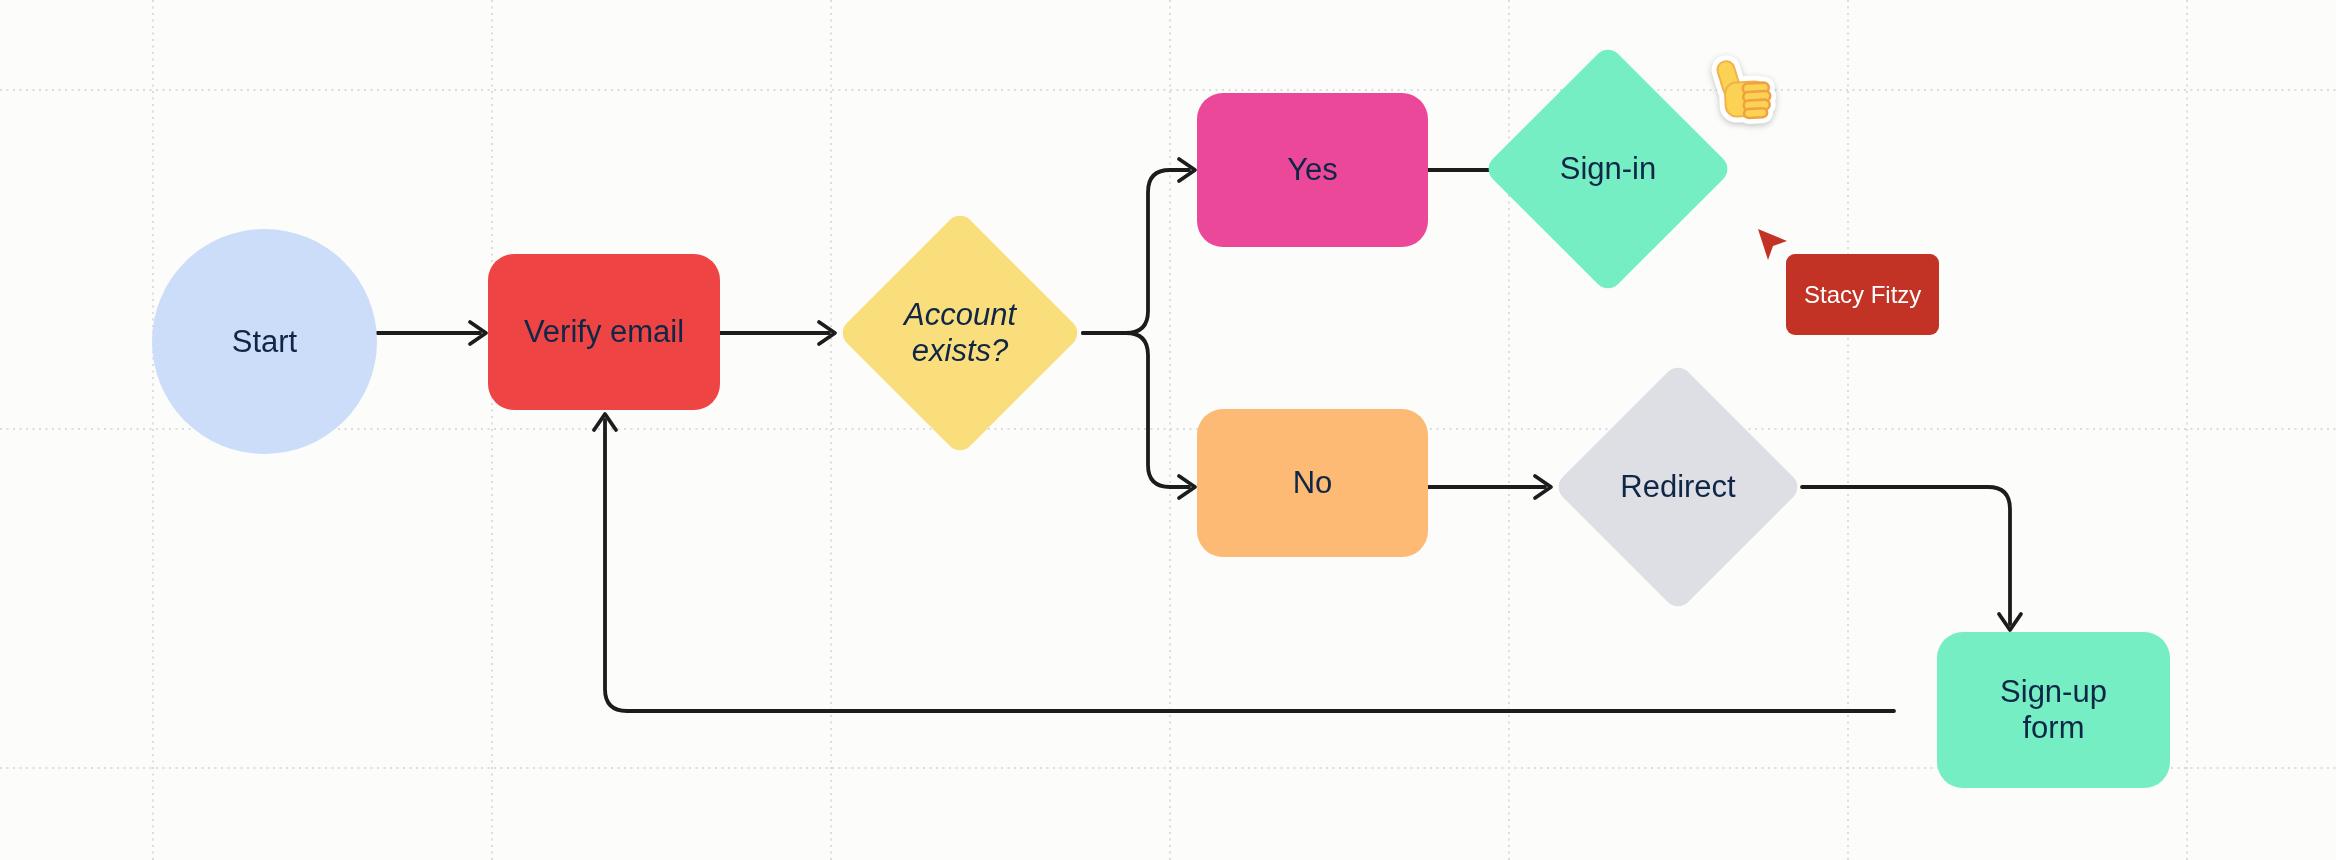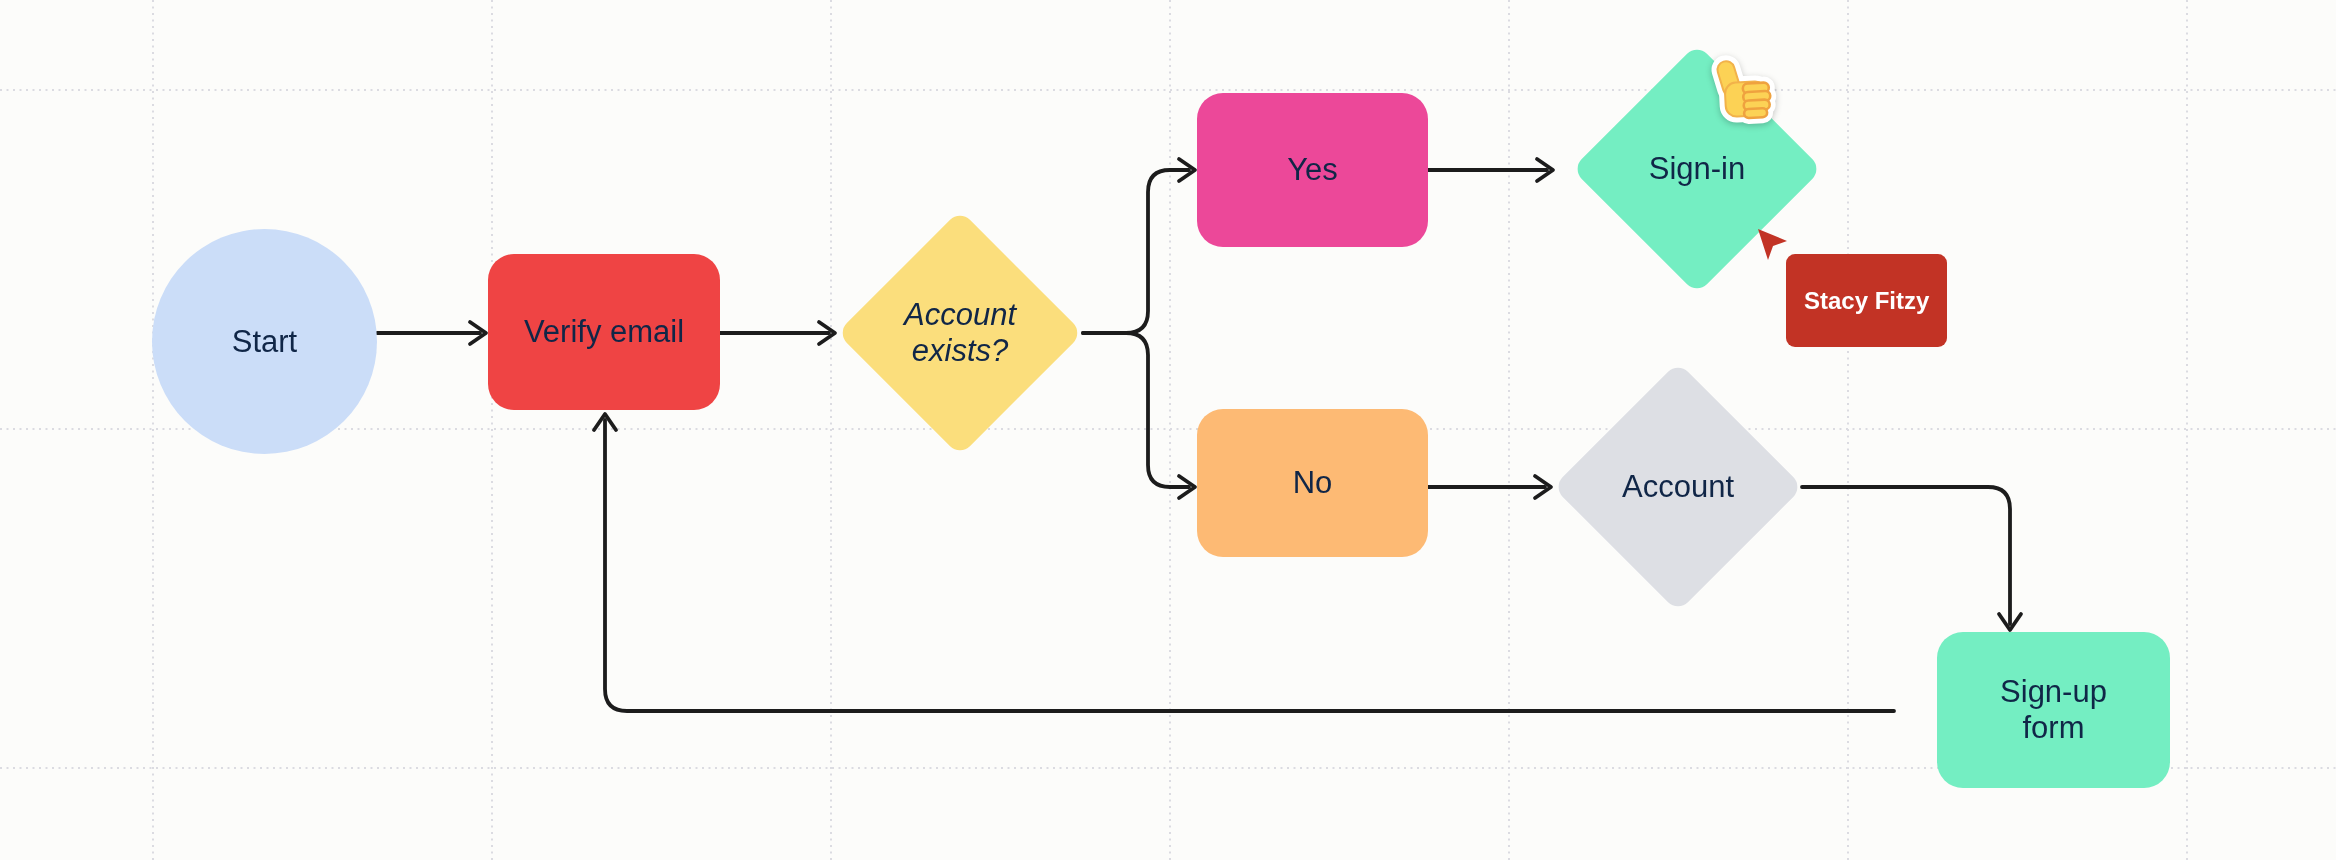--- a/index.html
+++ b/index.html
@@ -45,25 +45,25 @@
     text-align: center;
   }
 
   .sticker-svg { filter: drop-shadow(0 2px 3px rgba(0,0,0,0.22)); }
 
   .presence-label {
     position: absolute;
     left: 1786px; top: 254px;
     height: 57px;
     display: flex; align-items: center;
-    padding: 18px 18px;
+    padding: 12px 18px;
     border-radius: 9px;
     color: #FFFFFF;
     font-size: 24px;
-    font-weight: bold;
+    font-weight: normal;
     white-space: nowrap;
   }
 </style>
 </head>
 <body>
 
 <div class="canvas">
 
   <svg class="layer" width="2336" height="860" viewBox="0 0 2336 860">
     <g stroke="#DBDBE1" stroke-width="2" stroke-dasharray="2 4.5" fill="none">
@@ -133,32 +133,32 @@
 
   <div class="diamond-box" style="left:837px; top:210px; width:246px; height:246px;">
     <div class="diamond-shape" style="width: 174px; height: 174px; background: rgb(251, 222, 124);"></div>
     <div class="node-label" style="width:180px;font-style:italic;">Account exists?</div>
   </div>
 
   <div class="node rect" style="left: 1197px; top: 93px; width: 231px; height: 154px; background: #ec4899;">
     <span class="node-label">Yes</span>
   </div>
 
-  <div class="diamond-box" style="left:1572px; top:44px; width:250px; height:250px;">
+  <div class="diamond-box" style="left:1483px; top:44px; width:250px; height:250px;">
     <div class="diamond-shape" style="width: 177px; height: 177px; background: rgb(116, 238, 194);"></div>
     <div class="node-label">Sign-in</div>
   </div>
 
   <div class="node rect" style="left: 1197px; top: 409px; width: 231px; height: 148px; background: #fdba74;">
     <span class="node-label">No</span>
   </div>
 
   <div class="diamond-box" style="left:1553px; top:362px; width:250px; height:250px;">
     <div class="diamond-shape" style="width: 177px; height: 177px; background: rgb(221, 223, 228);"></div>
-    <div class="node-label">Account</div>
+    <div class="node-label">Redirect</div>
   </div>
 
   <div class="node rect" style="left: 1937px; top: 632px; width: 233px; height: 156px; background: rgb(116, 238, 194);">
     <span class="node-label" style="width:160px;">Sign-up form</span>
   </div>
 
   <svg class="layer sticker-svg" style="left:1706px; top:50px;" width="82" height="84" viewBox="0 0 82 84">
     <g transform="rotate(-3 41 42)">
 
       <g fill="#FFFFFF" stroke="#FFFFFF" stroke-width="12" stroke-linejoin="round">

